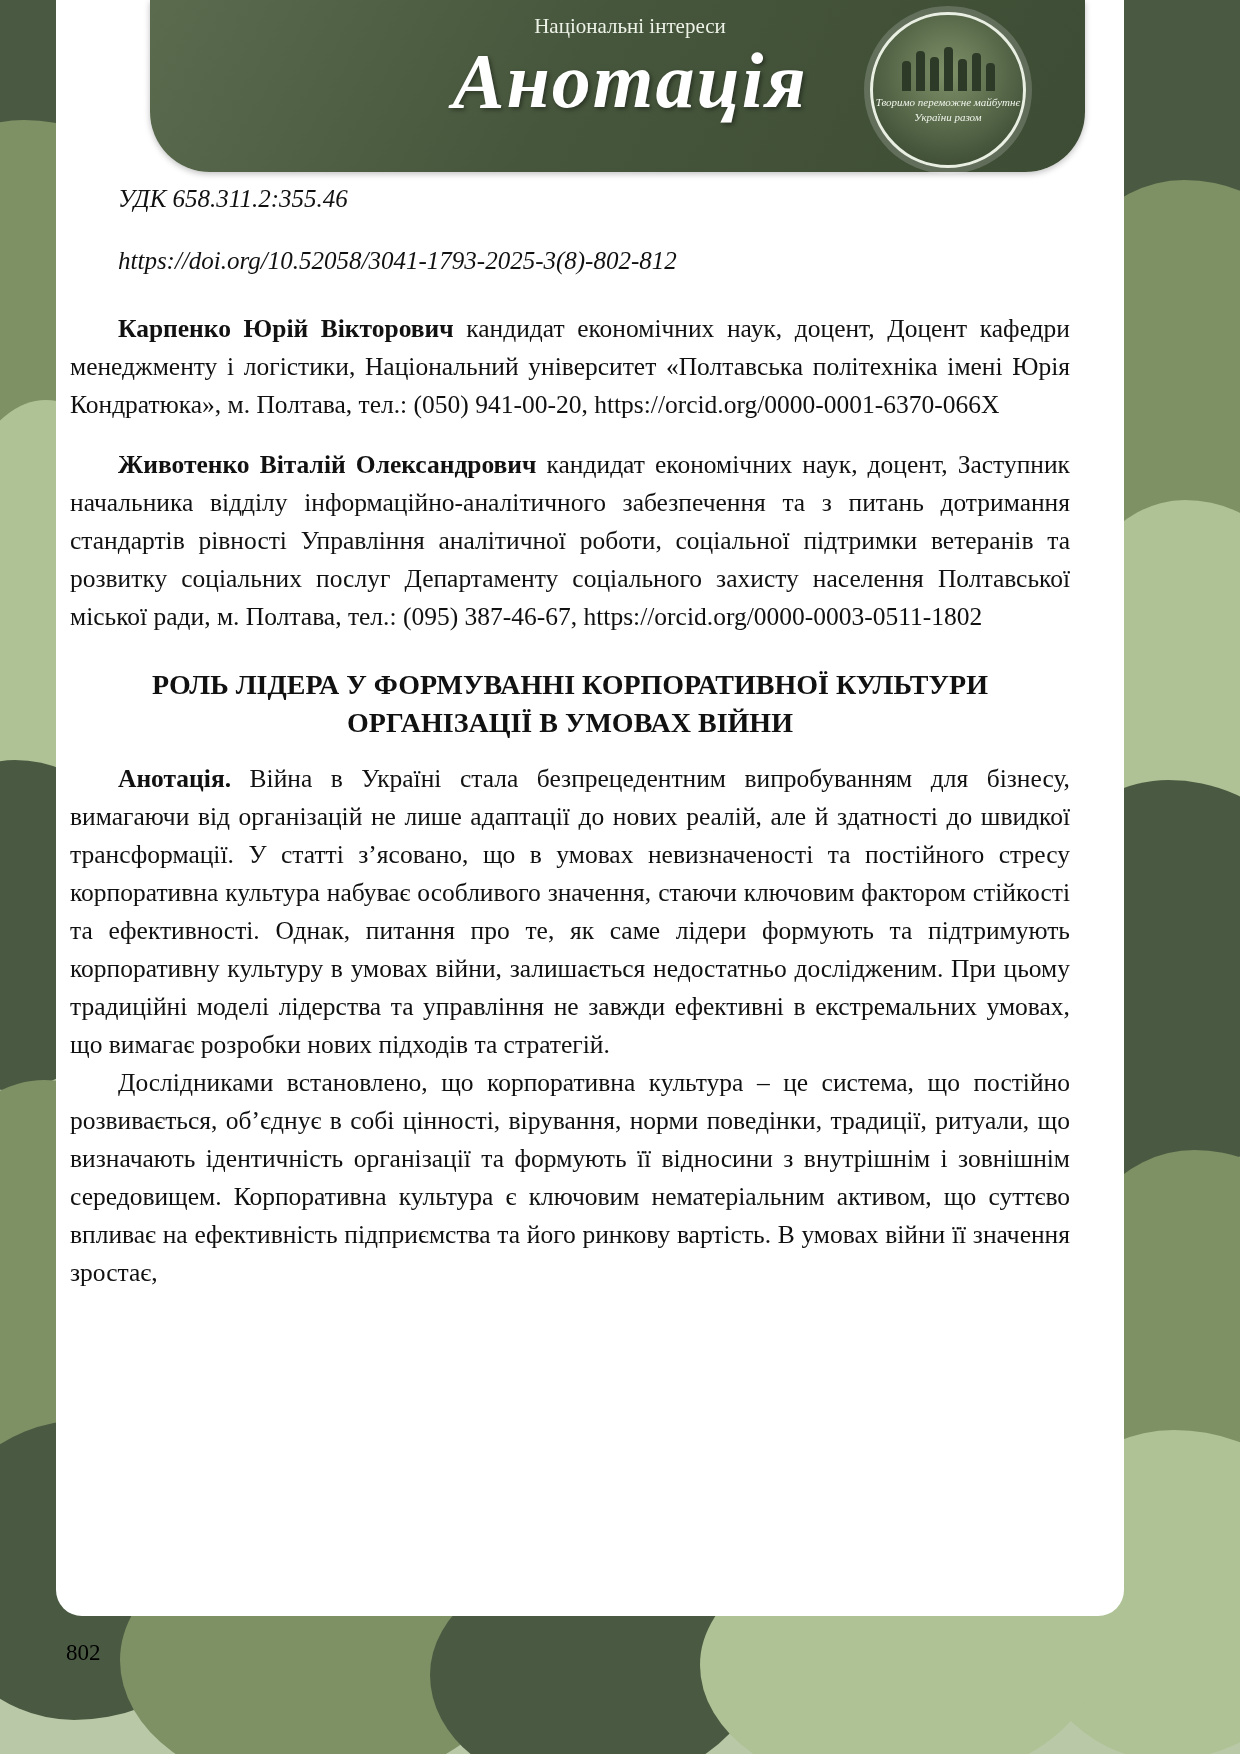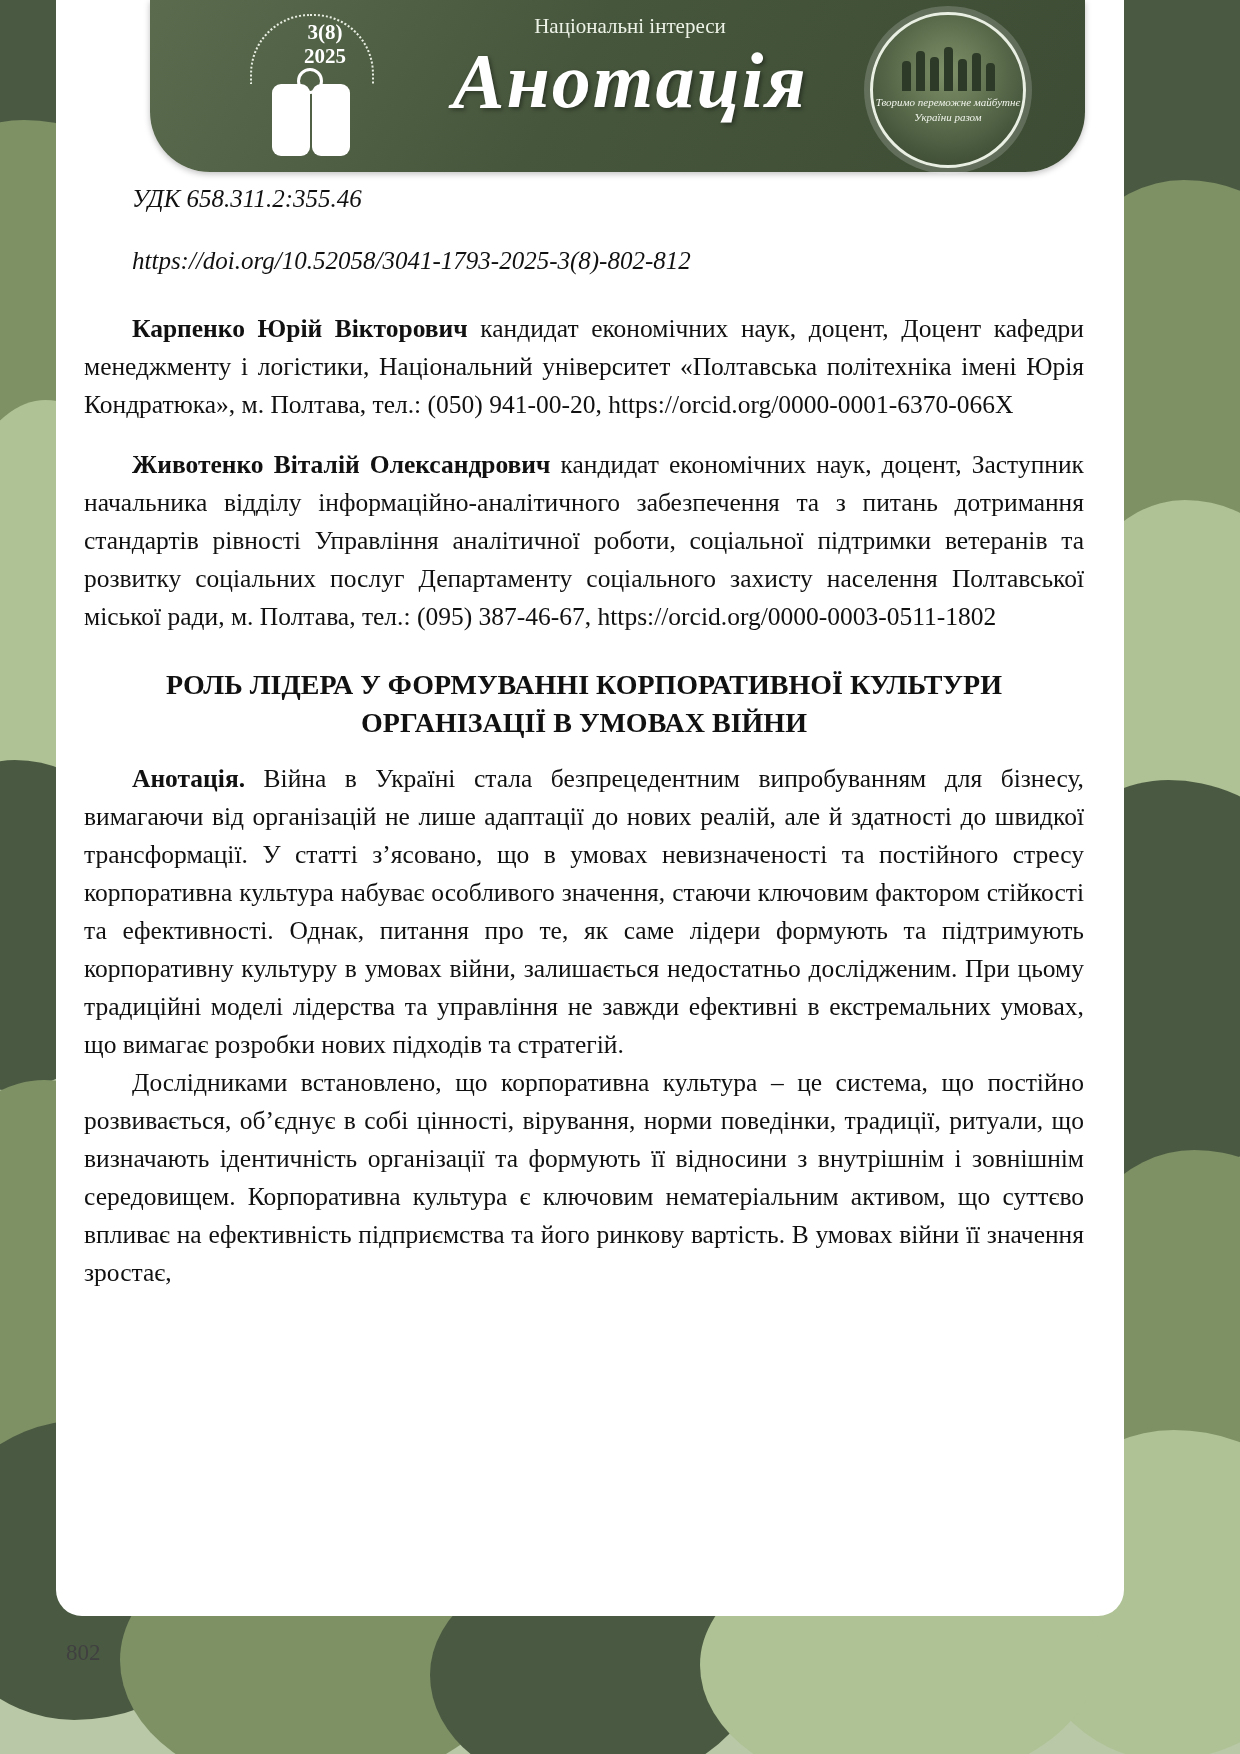--- a/index.html
+++ b/index.html
@@ -154,21 +154,21 @@
     position: absolute;
     left: 60px;
     top: 172px;
     width: 1060px;
     height: 1430px;
     background: transparent;
     padding: 0;
   }
   .content {
     position: absolute;
-    left: 24px;
+    left: 10px;
     top: 8px;
     width: 1000px;
   }
   p {
     margin: 0 0 0 0;
     font-size: 25.5px;
     line-height: 38px;
     text-align: justify;
     color: #111;
     font-family: "Liberation Serif", serif;
@@ -196,21 +196,21 @@
     margin: 30px 0 18px 0;
     font-family: "Liberation Serif", serif;
   }
   .abstract-label { font-weight: bold; }
 
   .folio {
     position: absolute;
     left: 66px;
     top: 1640px;
     font-size: 23px;
-    color: #404040;
+    color: #000000;
     font-family: "Liberation Serif", serif;
   }
 </style>
 </head>
 <body>
 
 <div class="camo">
   <div class="blob c-dark" style="left:-80px;  top:-60px;  width:340px; height:260px;"></div>
   <div class="blob c-mid" style="left:-120px; top:120px;  width:300px; height:320px;"></div>
   <div class="blob c-light" style="left:-60px;  top:400px;  width:220px; height:420px;"></div>
@@ -229,30 +229,20 @@
 
   <div class="blob c-mid" style="left:120px;  top:1530px; width:400px; height:260px;"></div>
   <div class="blob c-dark" style="left:430px;  top:1560px; width:330px; height:230px;"></div>
   <div class="blob c-light" style="left:700px;  top:1540px; width:400px; height:250px;"></div>
 
   <div style="position:absolute;left:56px;top:0;width:1068px;height:1616px;background:#ffffff;border-radius:0 0 26px 26px;"></div>
 </div>
 
 <div class="header">
 
-  <div class="tag-wrap">
-    <div class="tag-chain"></div>
-    <div class="tag-num">
-      <span>3(8)</span><br>
-      <span>2025</span>
-    </div>
-    <div class="tag-ring"></div>
-    <div class="tag-plate tag-a"></div>
-    <div class="tag-plate tag-b"></div>
-  </div>
 
   <div class="journal-sub">Національні інтереси</div>
   <div class="journal-title">Анотація</div>
 
   <div class="emblem">
     <div class="emblem-figs">
       <div class="fig" style="height:30px"></div>
       <div class="fig" style="height:40px"></div>
       <div class="fig" style="height:34px"></div>
       <div class="fig" style="height:44px"></div>

